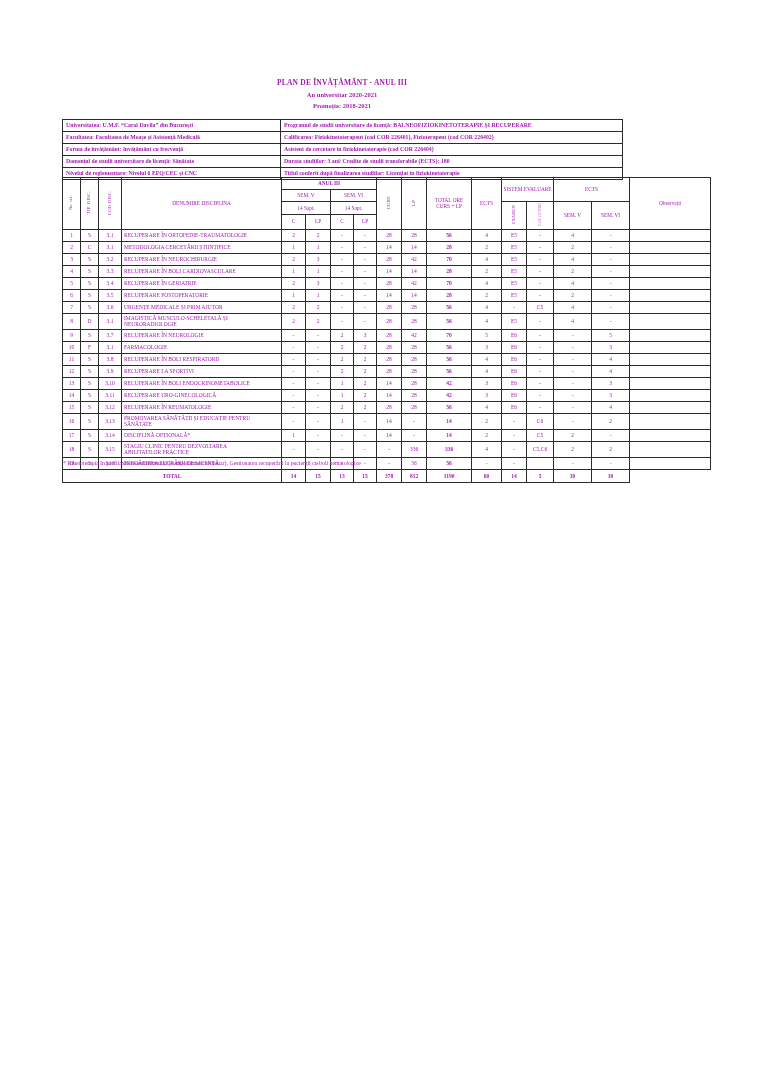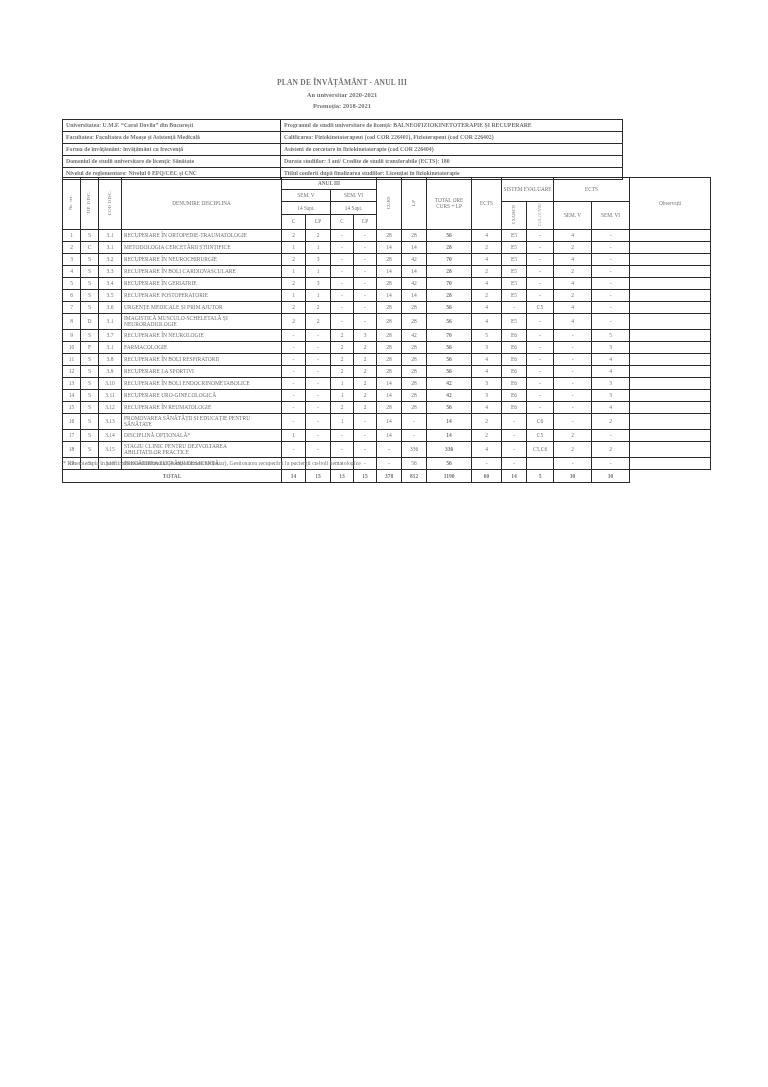--- a/index.html
+++ b/index.html
@@ -1,17 +1,17 @@
 <!DOCTYPE html>
 <html><head>
 <meta charset="utf-8">
 <style>
   html,body{margin:0;padding:0;background:#fff;}
   .page{position:relative;width:768px;height:1087px;background:#fff;overflow:hidden;
-        font-family:"Liberation Serif","DejaVu Serif",serif;color:#737373;}
+        font-family:"Liberation Serif","DejaVu Serif",serif;color:#a21caf;}
   
   .title-block{position:absolute;left:62px;top:78px;width:560px;text-align:center;}
   .title-l1{font-size:7.5px;font-weight:bold;letter-spacing:.2px;}
   .title-l2,.title-l3{font-size:6.5px;font-weight:bold;margin-top:4px;}
   
   table{border-collapse:collapse;table-layout:fixed;}
   .info-table{position:absolute;left:62px;top:119px;width:560px;font-size:5.8px;font-weight:bold;}
   .info-table td{border:1px solid #2b2b2b;padding:1px 3px;height:9px;line-height:7px;
                  overflow:hidden;white-space:nowrap;}
   

